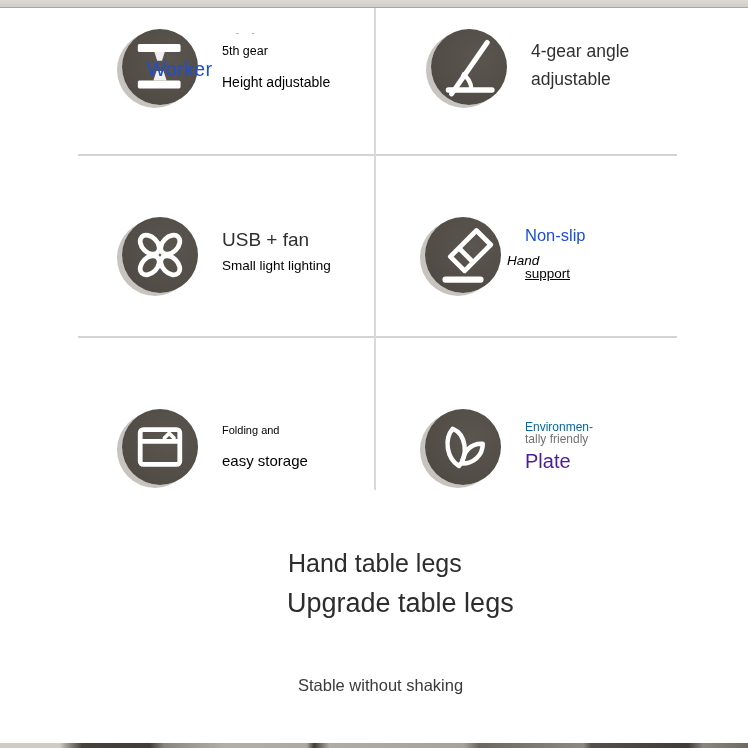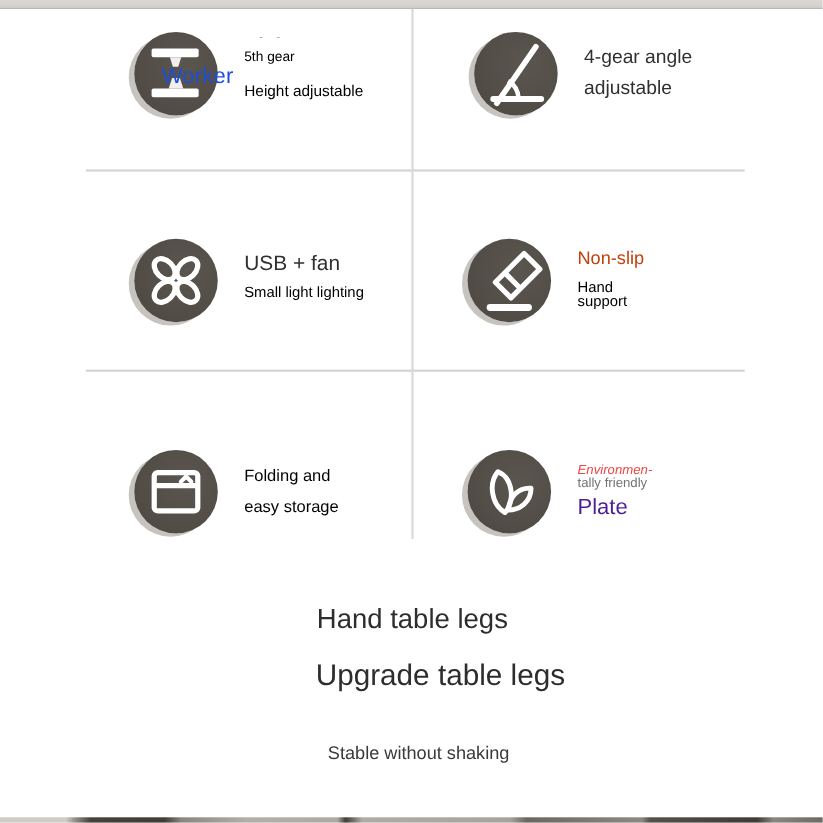--- a/index.html
+++ b/index.html
@@ -95,50 +95,50 @@
 <div class="cell" style="left:374px;top:155px;width:303px;height:181px;">
   <div class="icon3d" style="left:51px;top:62px;">
     <svg viewBox="0 0 48 48">
       <g stroke="#fff" stroke-width="3" fill="none" stroke-linejoin="round">
         <path d="M32.5 8.5 L41.5 17.5 L25 34 L16 25 Z"></path>
         <path d="M21.4 19.6 L30.4 28.6"></path>
       </g>
       <path d="M13 39.5 H35" stroke="#fff" stroke-width="4" stroke-linecap="round" fill="none"></path>
     </svg>
   </div>
-  <div class="line" style="left:151px;top:71px;font-size:16.5px;color:#c2410c;">Non-slip</div>
-  <div class="line" style="left:151px;top:98px;font-size:13.5px;">Hand</div>
-  <div class="line" style="left:151px;top:111px;font-size:13.5px;">support</div>
+  <div class="line" style="left:151px;top:71px;font-size:16.5px;color:#1d4ed8;">Non-slip</div>
+  <div class="line" style="left:133px;top:98px;font-size:13.5px;font-style:italic;">Hand</div>
+  <div class="line" style="left:151px;top:111px;font-size:13.5px;text-decoration:underline;">support</div>
 </div>
 
 <div class="cell" style="left:78px;top:337px;width:296px;height:193px;">
   <div class="icon3d" style="left:44px;top:72px;">
     <svg viewBox="0 0 48 48">
       <g stroke="#fff" stroke-width="3" fill="none" stroke-linejoin="round">
         <rect x="11.5" y="13" width="25" height="22" rx="2"></rect>
         <path d="M11.5 20.5 H36.5"></path>
       </g>
       <path d="M26.8 18.3 L29.8 15.3 L32.8 18.3" stroke="#fff" stroke-width="2.4" fill="none" stroke-linecap="round" stroke-linejoin="round"></path>
     </svg>
   </div>
-  <div class="line" style="left:144px;top:87px;font-size:15px;">Folding and</div>
+  <div class="line" style="left:144px;top:87px;font-size:11px;">Folding and</div>
   <div class="line" style="left:144px;top:115px;font-size:15px;">easy storage</div>
 </div>
 
 <div class="cell" style="left:374px;top:337px;width:303px;height:193px;">
   <div class="icon3d" style="left:51px;top:72px;">
     <svg viewBox="0 0 48 48">
       <g stroke="#fff" stroke-width="2.8" fill="none" stroke-linejoin="round">
         <path d="M21.5 36 C13.5 31 12 19 17.5 12.5 C26 16 27.5 29 21.5 36 Z"></path>
         <path d="M23.5 34.5 C24 26.5 29.5 21.5 36.5 22 C36.5 29.5 30.5 34.5 23.5 34.5 Z"></path>
       </g>
     </svg>
   </div>
-  <div class="line" style="left:151px;top:83px;font-size:12px;color:#ef4444;font-style:italic;">Environmen-</div>
+  <div class="line" style="left:151px;top:83px;font-size:12px;color:#0369a1;">Environmen-</div>
   <div class="line" style="left:151px;top:95px;font-size:12px;color:#737373;">tally friendly</div>
   <div class="line" style="left:151px;top:113px;font-size:20px;color:#4c1d95;">Plate</div>
 </div>
 
 <div class="heading" style="left:288px;top:549px;font-size:25px;">Hand table legs</div>
-<div class="heading" style="left:287px;top:588px;font-size:27px;margin-top:11px;">Upgrade table legs</div>
+<div class="heading" style="left:287px;top:588px;font-size:27px;">Upgrade table legs</div>
 <div class="heading" style="left:298px;top:676px;font-size:16.5px;color:#3a3a3a;">Stable without shaking</div>
 
 <div class="abs bottom-strip"></div>
 
 </body></html>

